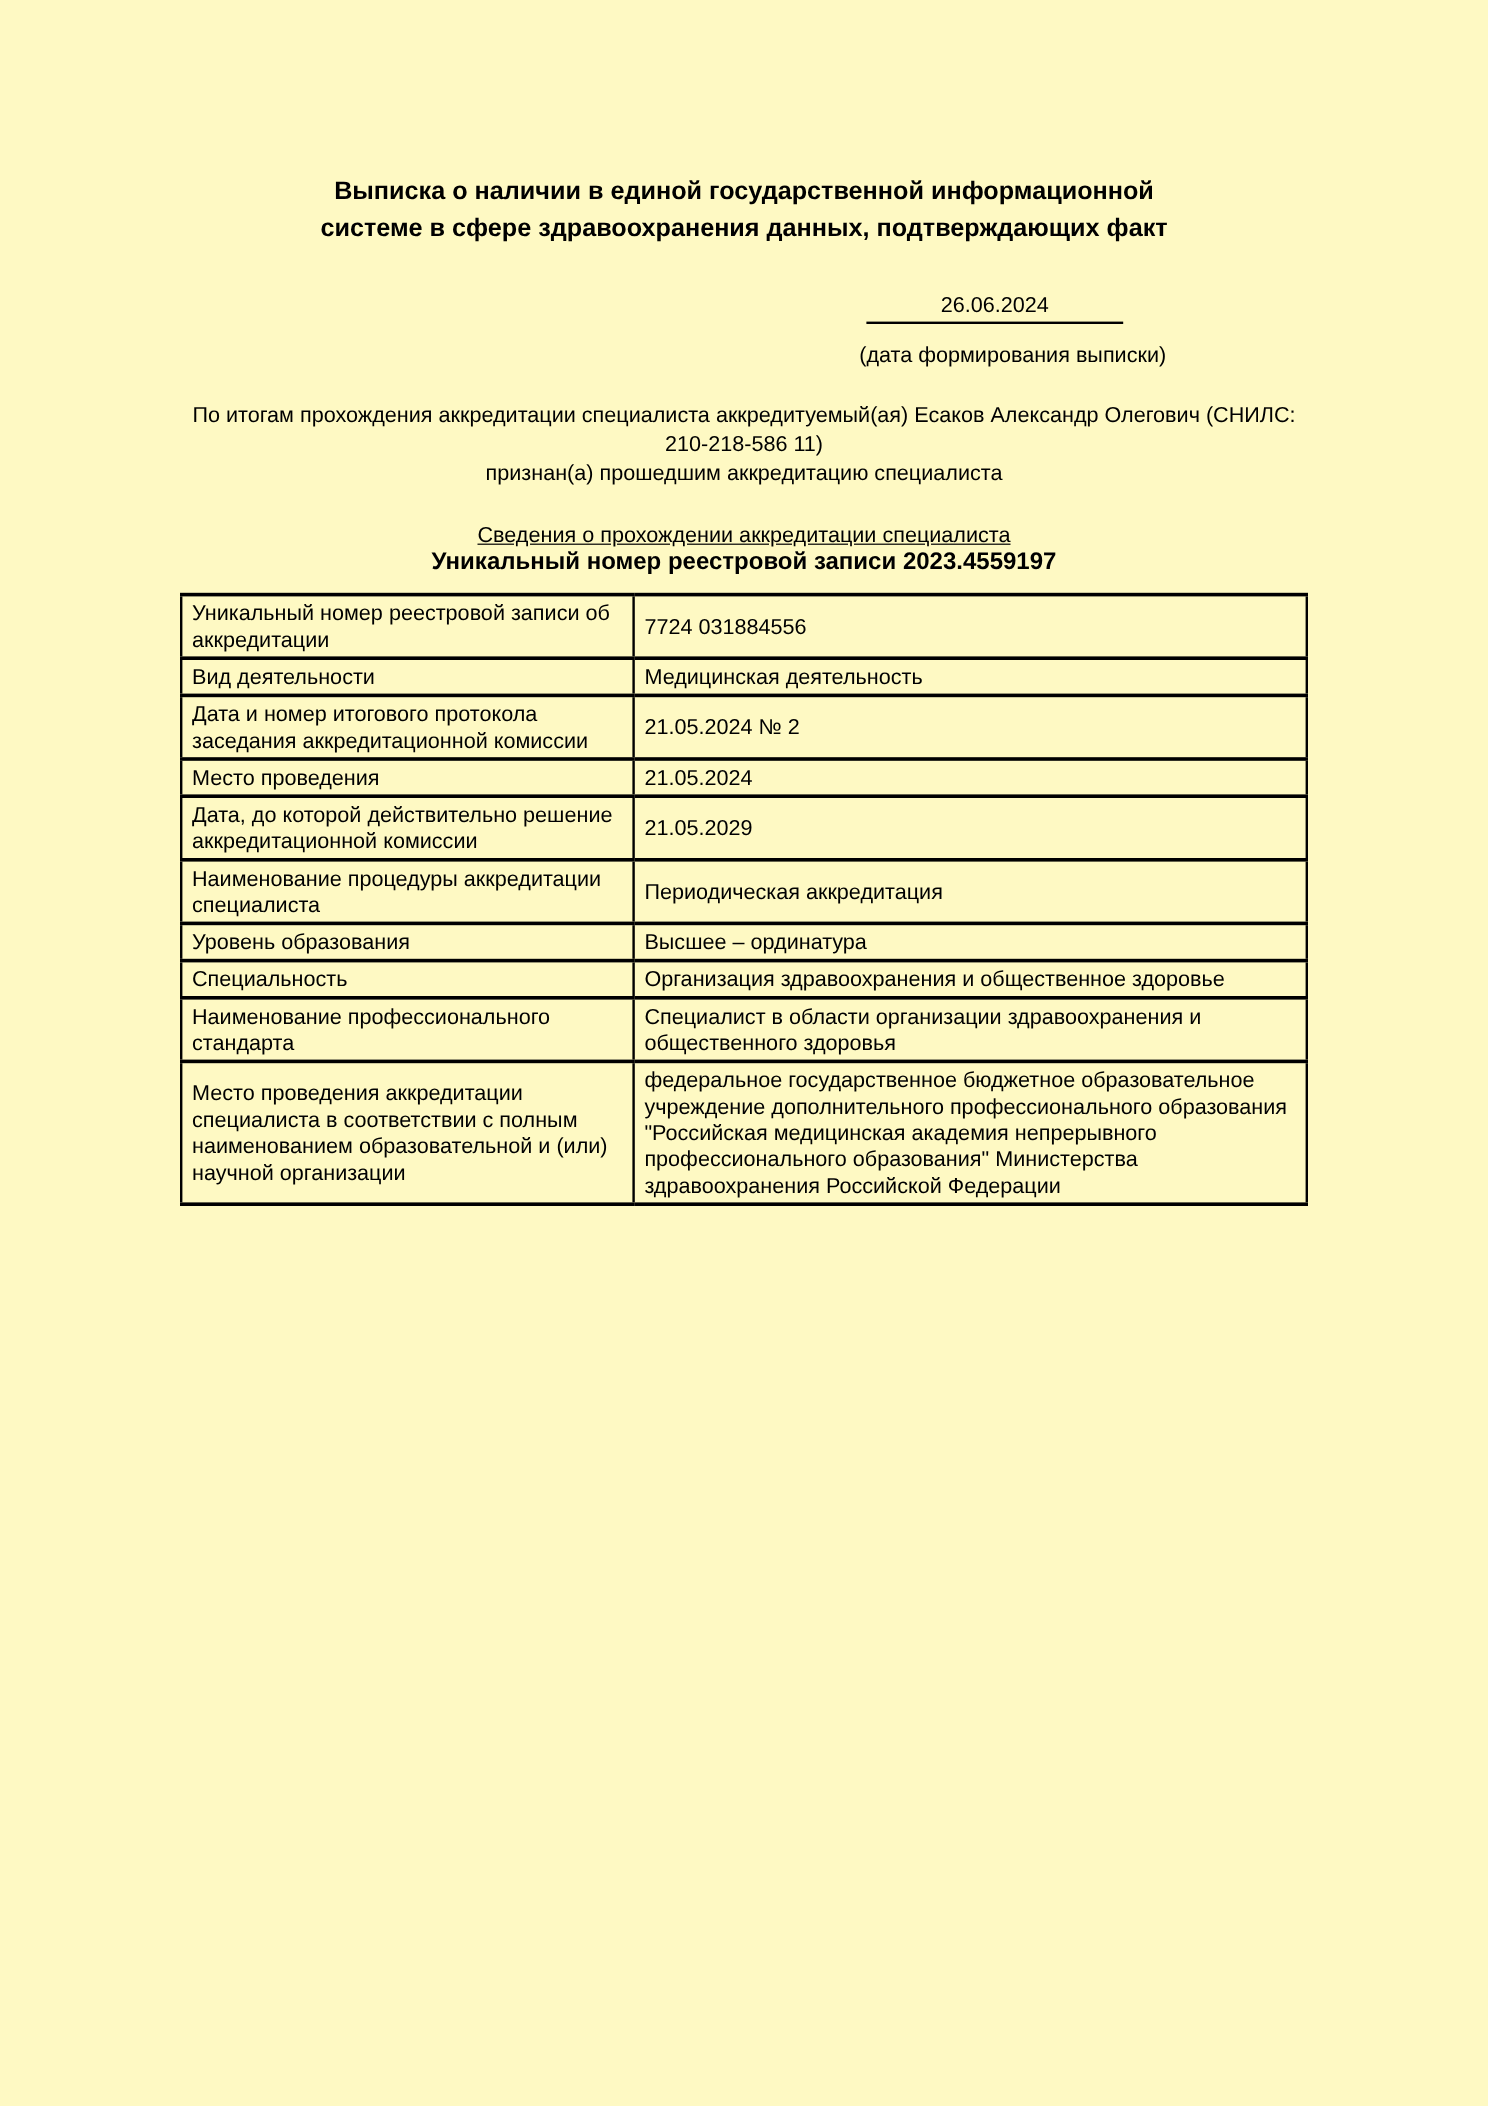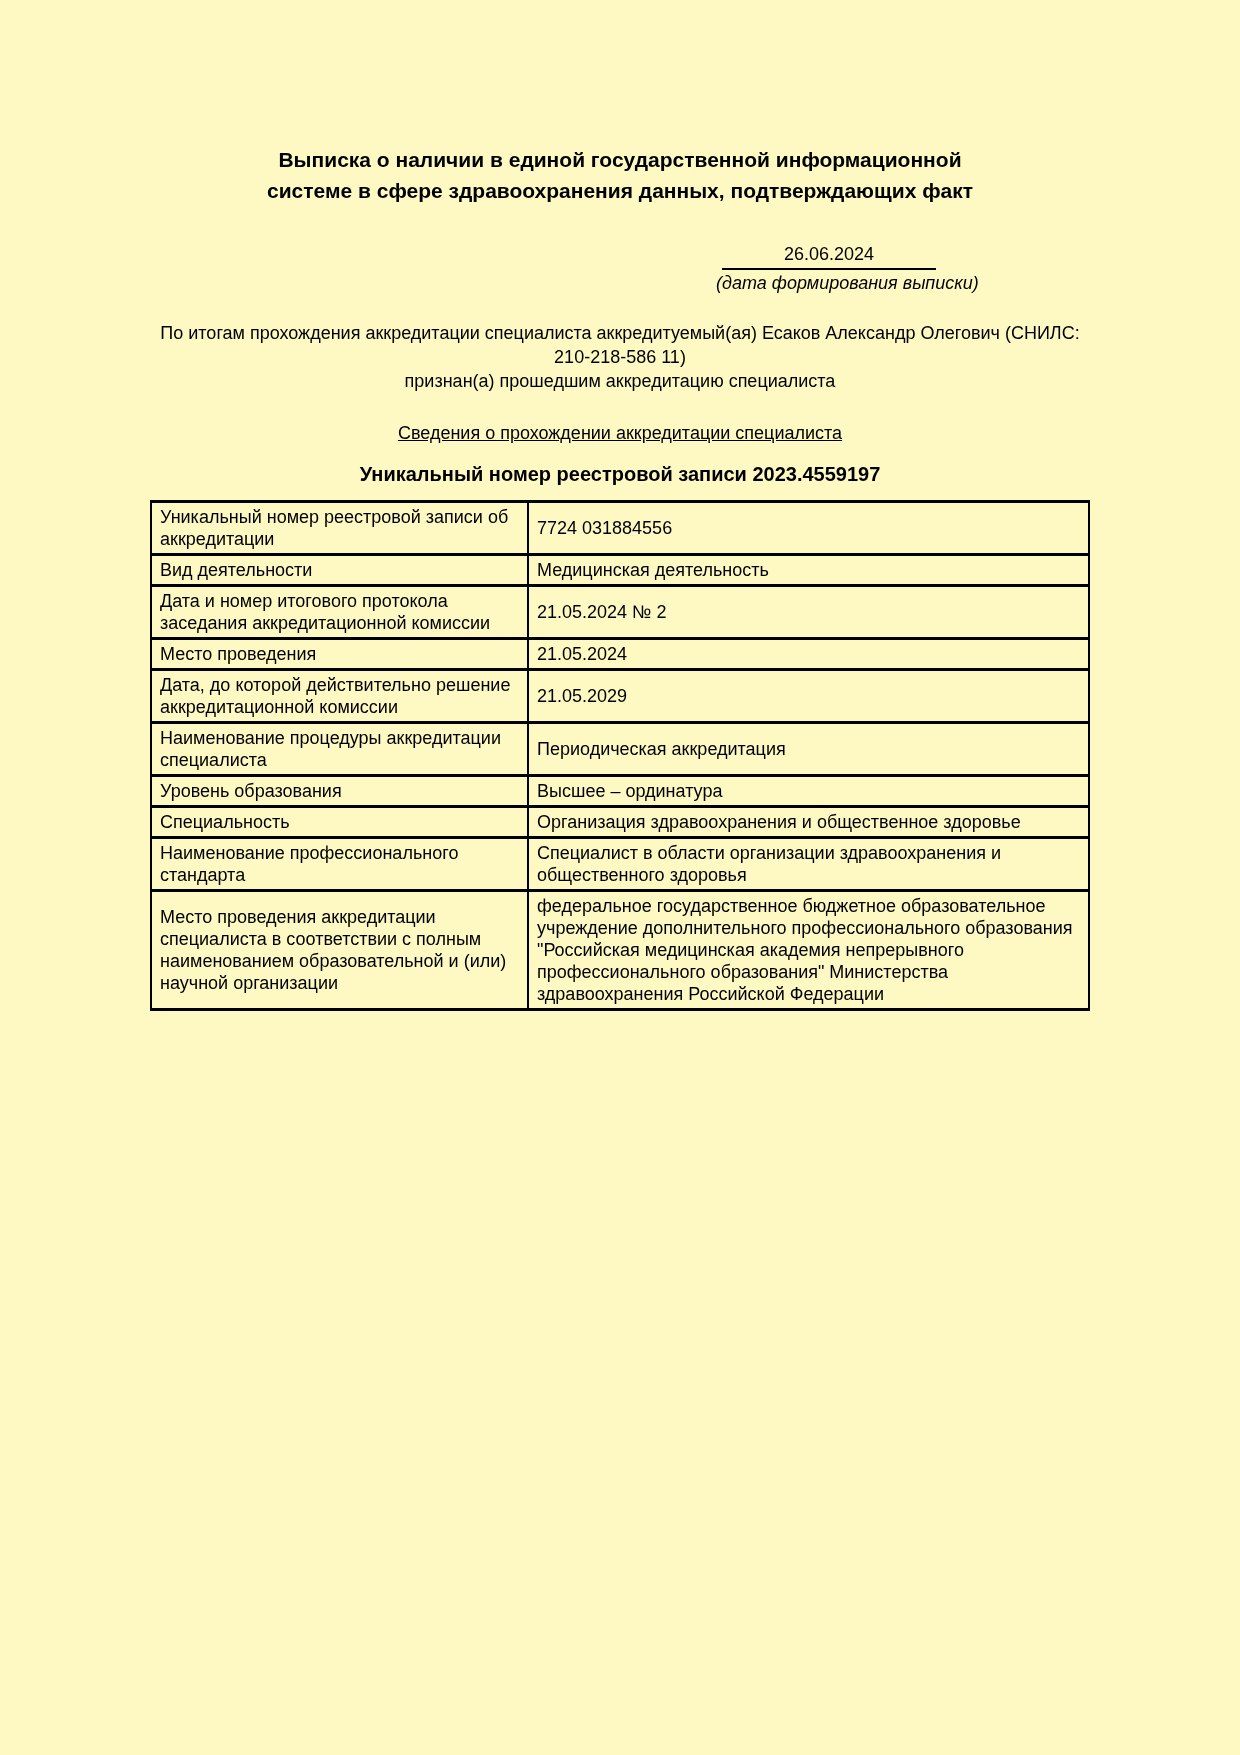--- a/index.html
+++ b/index.html
@@ -33,38 +33,36 @@
   }
   .date-value {
     width: 214px;
     margin: 0 auto;
     line-height: 21px;
     padding-bottom: 3px;
     border-bottom: 2px solid #000000;
     text-align: center;
   }
   .date-caption {
-    margin-top: 3px;
+    margin-top: 16px;
     line-height: 20px;
     white-space: nowrap;
-    font-style: italic;
   }
   .intro {
     margin-top: 28px;
     text-align: center;
     line-height: 24px;
   }
   .section-heading {
     margin-top: 30px;
     text-align: center;
     text-decoration: underline;
     line-height: 21px;
   }
   .registry-number {
-    margin-top: 19px;
     text-align: center;
     font-size: 20px;
     font-weight: bold;
     line-height: 22px;
   }
   table.acc-table {
     margin-top: 15px;
     width: 938px;
     border-collapse: collapse;
     table-layout: fixed;

